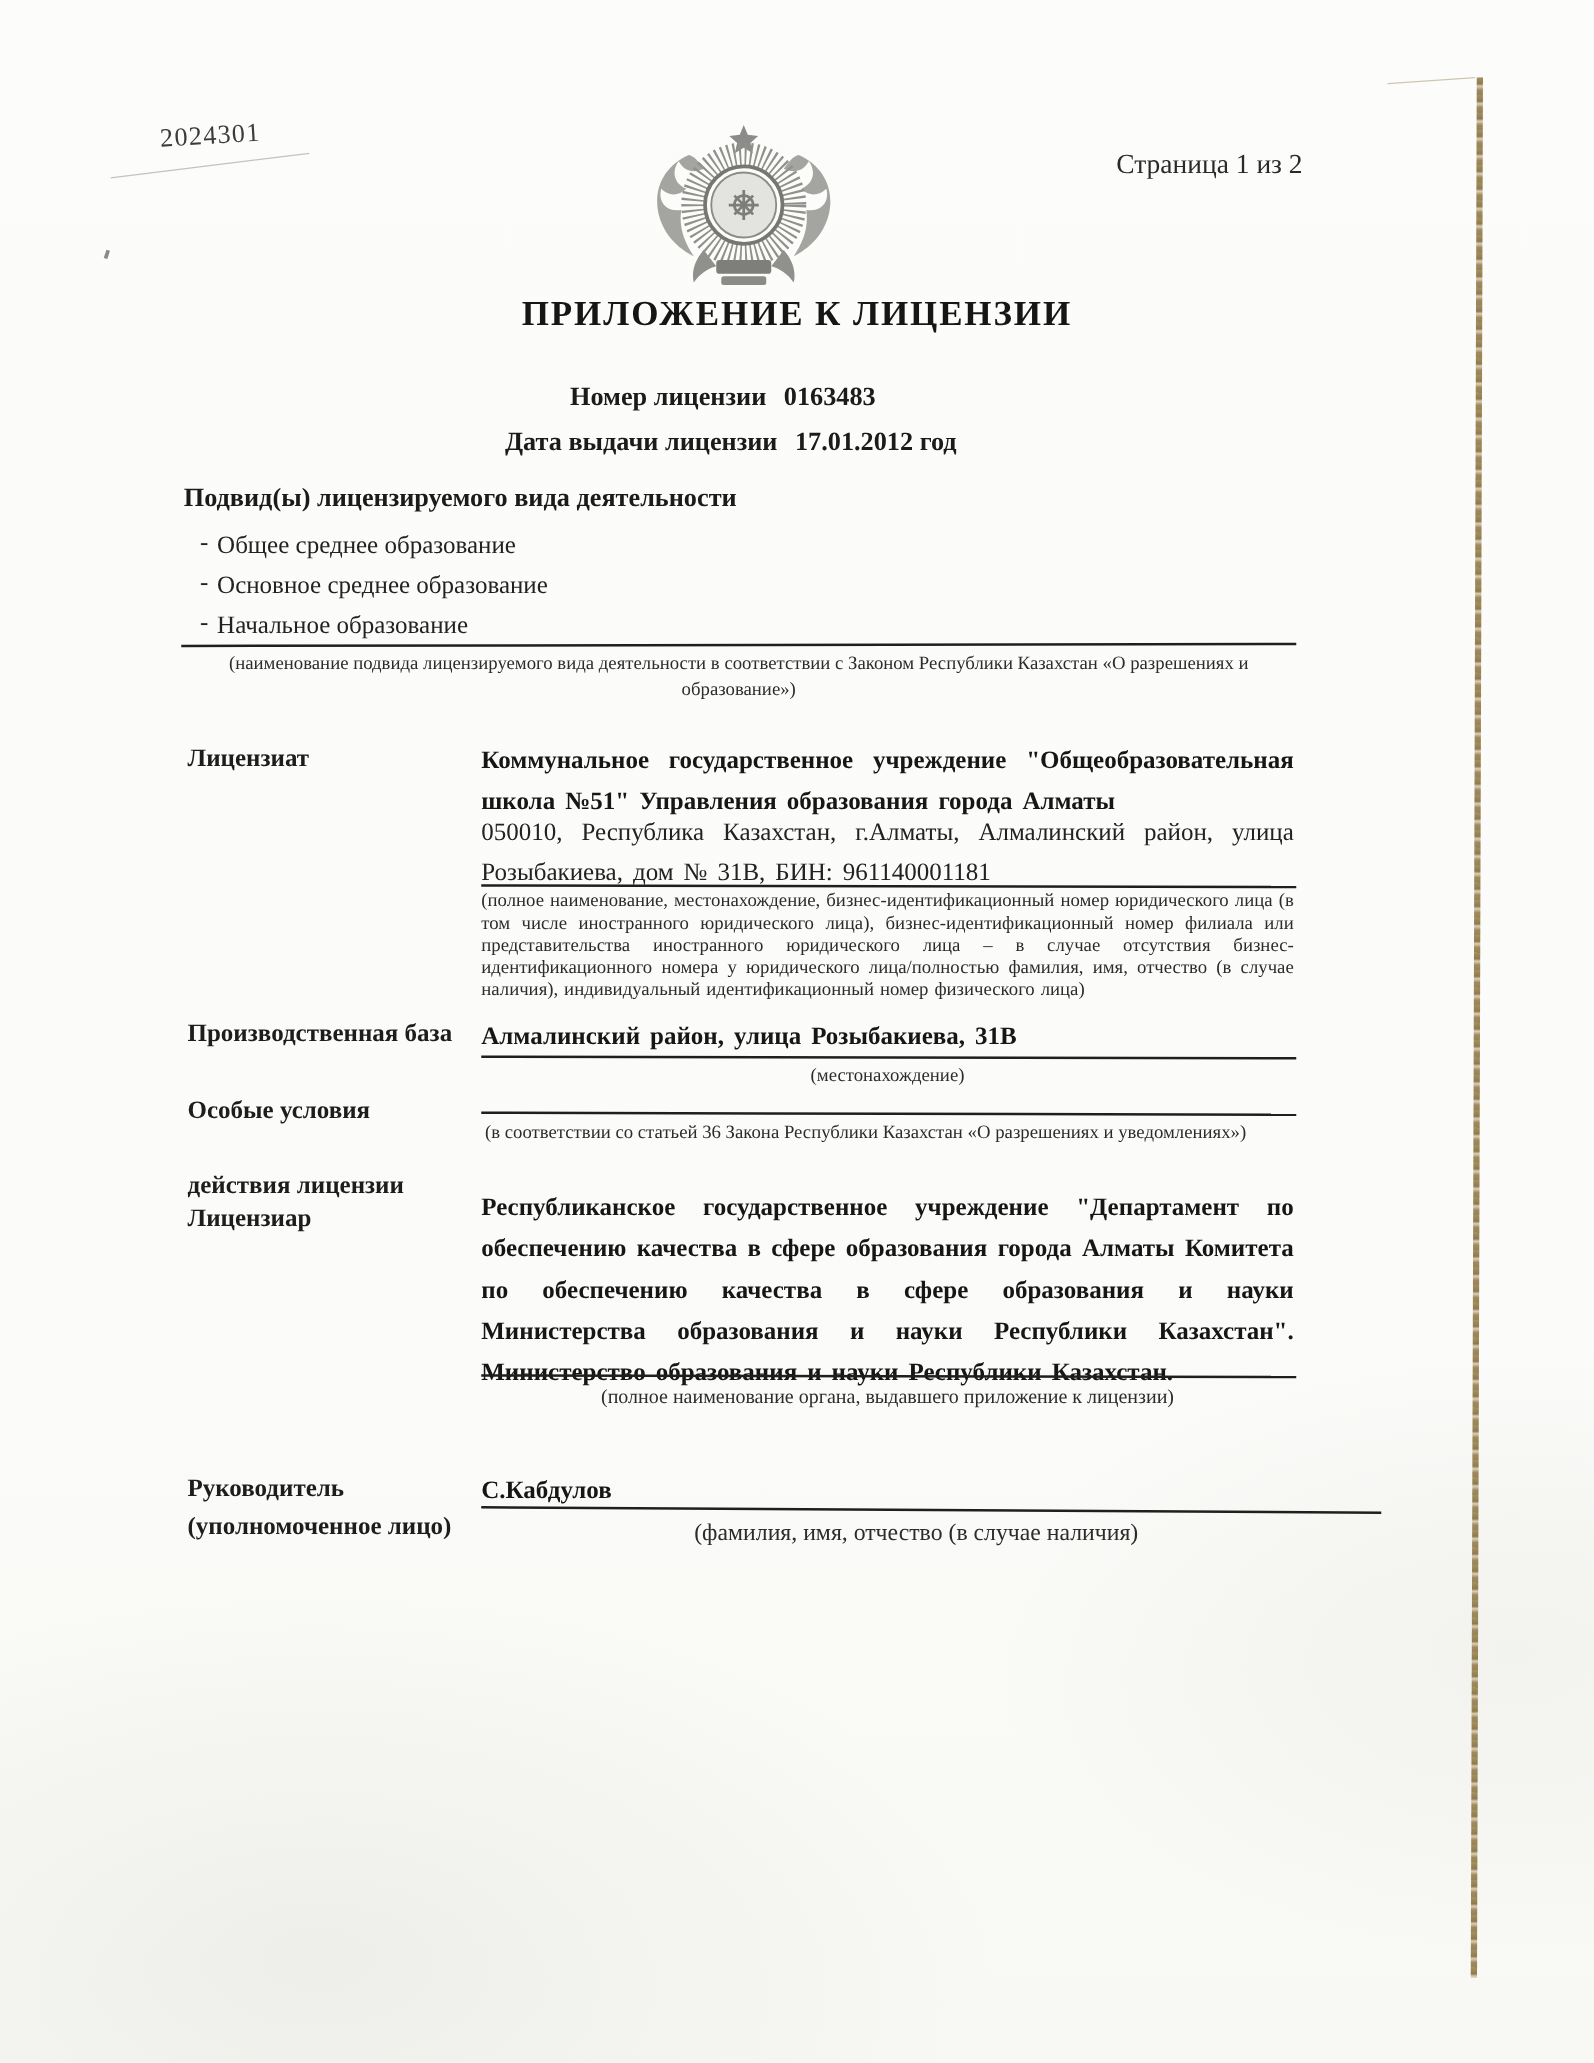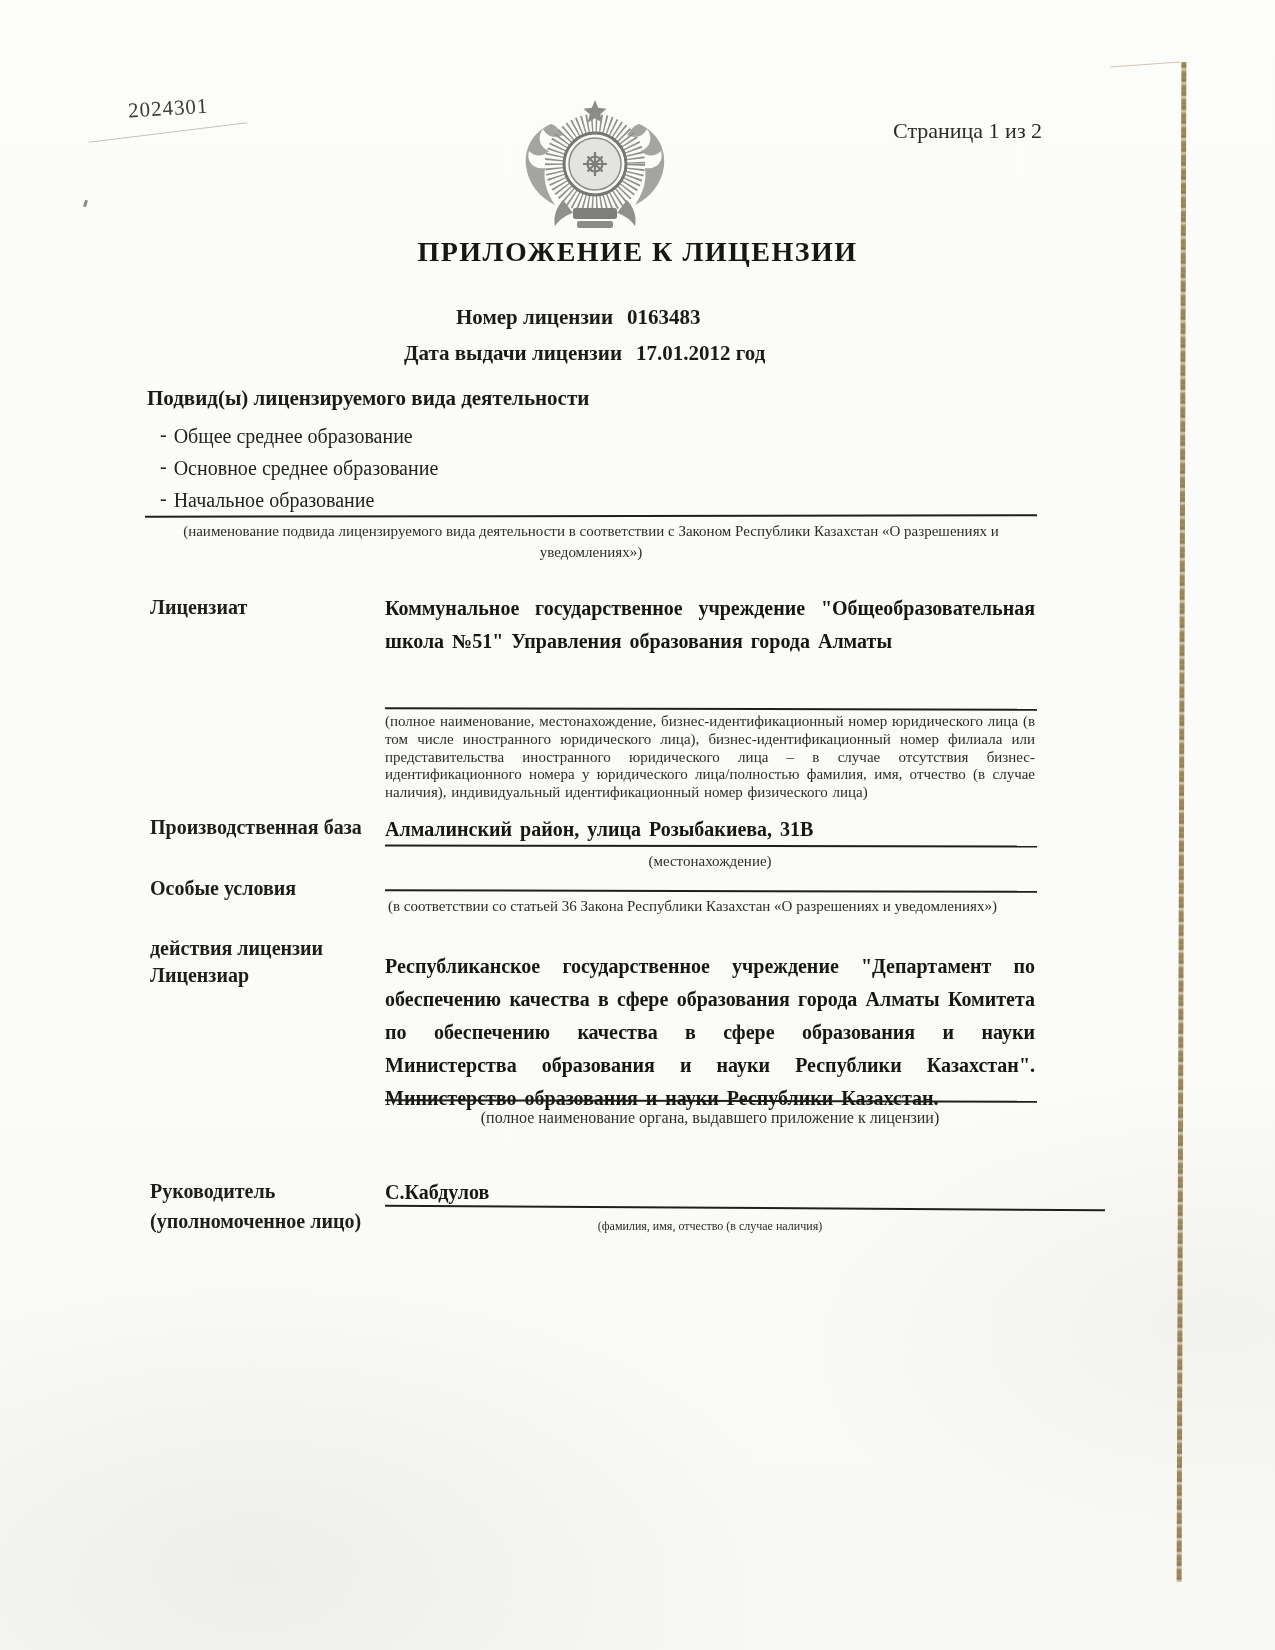--- a/index.html
+++ b/index.html
@@ -122,24 +122,25 @@
     <span class="marker">-</span><span>Общее среднее образование</span>
   </div>
   <div class="abs list-item" style="left:160px;top:457px;">
     <span class="marker">-</span><span>Основное среднее образование</span>
   </div>
   <div class="abs list-item" style="left:160px;top:489px;">
     <span class="marker">-</span><span>Начальное образование</span>
   </div>
 
   <div class="abs rule" style="left:145px;top:515px;width:892px;transform:rotate(-0.1deg);"></div>
-  <div class="abs note center" style="left:160px;top:521px;width:862px;">(наименование подвида лицензируемого вида деятельности в соответствии с Законом Республики Казахстан «О разрешениях и уведомлениях»)</div>
+  <div class="abs note center" style="left:160px;top:521px;width:862px;">(наименование подвида лицензируемого вида деятельности в соответствии с Законом Республики Казахстан «О разрешениях и образование»)</div>
 
   <div class="abs field-label" style="left:150px;top:596px;">Лицензиат</div>
   <div class="abs value-bold" style="left:385px;top:592px;width:650px;">Коммунальное государственное учреждение "Общеобразовательная школа №51" Управления образования города Алматы</div>
+  <div class="abs value-reg" style="left:385px;top:650px;width:650px;">050010, Республика Казахстан, г.Алматы, Алмалинский район, улица Розыбакиева, дом № 31В, БИН: 961140001181</div>
   <div class="abs rule" style="left:385px;top:708px;width:652px;transform:rotate(0.12deg);"></div>
   <div class="abs footnote-block" style="left:385px;top:713px;width:650px;">(полное наименование, местонахождение, бизнес-идентификационный номер юридического лица (в том числе иностранного юридического лица), бизнес-идентификационный номер филиала или представительства иностранного юридического лица – в случае отсутствия бизнес-идентификационного номера у юридического лица/полностью фамилия, имя, отчество (в случае наличия), индивидуальный идентификационный номер физического лица)</div>
 
   <div class="abs field-label" style="left:150px;top:816px;">Производственная база</div>
   <div class="abs value-bold" style="left:385px;top:813px;width:650px;text-align:left;">Алмалинский район, улица Розыбакиева, 31В</div>
   <div class="abs rule" style="left:385px;top:845px;width:652px;transform:rotate(0.1deg);"></div>
   <div class="abs note center" style="left:385px;top:851px;width:650px;">(местонахождение)</div>
 
   <div class="abs field-label" style="left:150px;top:877px;">Особые условия</div>
   <div class="abs field-label" style="left:150px;top:905px;margin-top:32px;">действия лицензии</div>
@@ -148,15 +149,15 @@
 
   <div class="abs field-label" style="left:150px;top:964px;">Лицензиар</div>
   <div class="abs value-bold" style="left:385px;top:950px;width:650px;">Республиканское государственное учреждение "Департамент по обеспечению качества в сфере образования города Алматы Комитета по обеспечению качества в сфере образования и науки Министерства образования и науки Республики Казахстан". Министерство образования и науки Республики Казахстан.</div>
   <div class="abs rule" style="left:385px;top:1100px;width:652px;transform:rotate(0.12deg);"></div>
   <div class="abs note center" style="left:385px;top:1107px;width:650px;font-size:16px;">(полное наименование органа, выдавшего приложение к лицензии)</div>
 
   <div class="abs field-label" style="left:150px;top:1180px;">Руководитель</div>
   <div class="abs field-label" style="left:150px;top:1210px;">(уполномоченное лицо)</div>
   <div class="abs value-bold" style="left:385px;top:1176px;width:650px;text-align:left;">С.Кабдулов</div>
   <div class="abs rule" style="left:385px;top:1207px;width:720px;transform:rotate(0.35deg);"></div>
-  <div class="abs note center" style="left:385px;top:1216px;width:650px;font-size:12px;">(фамилия, имя, отчество (в случае наличия)</div>
+  <div class="abs note center" style="left:408px;top:1216px;width:650px;font-size:19px;">(фамилия, имя, отчество (в случае наличия)</div>
 
 </div>
 
 </body></html>

